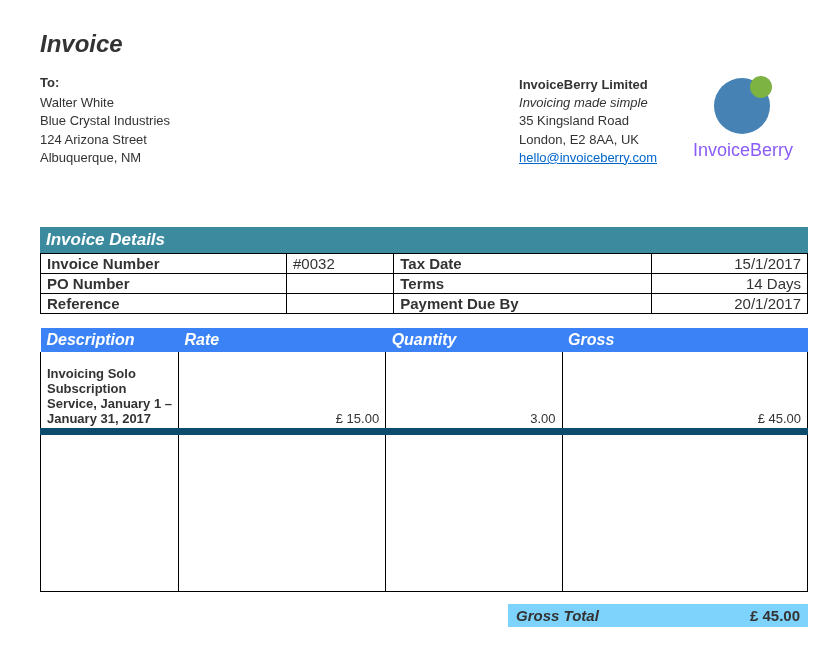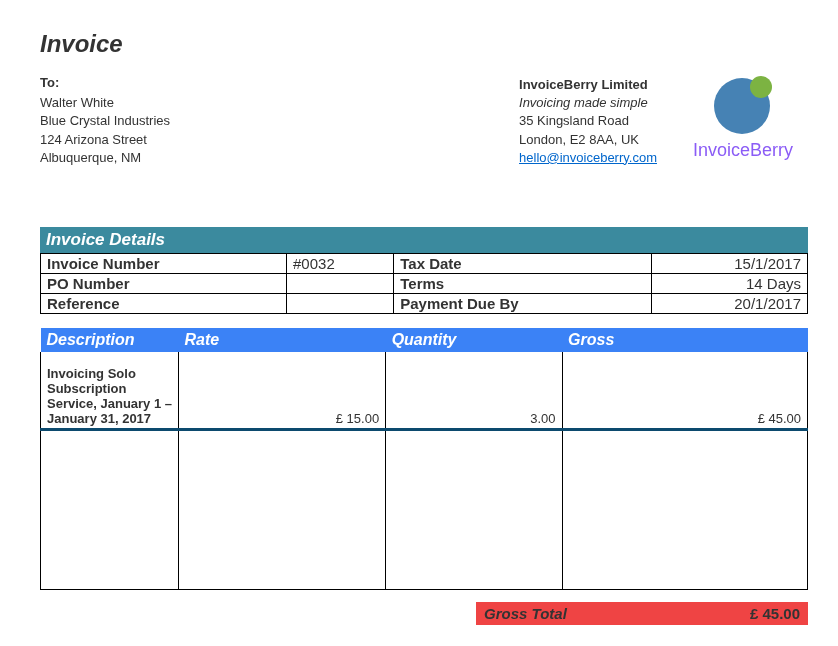--- a/index.html
+++ b/index.html
@@ -27,29 +27,29 @@
     .small-circle { position: absolute; width: 22px; height: 22px; border-radius: 50%; background: #7cb342; right: 0; top: 0; }
     .logo-text { font-size: 18px; color: #8b5cf6; font-weight: 500; }
     .details-header { background: #3b8a9e; color: #fff; font-weight: bold; font-style: italic; font-size: 17px; padding: 3px 6px; }
     .details-table { width: 100%; border-collapse: collapse; border: 1px solid #000; }
     .details-table td { border: 1px solid #000; padding: 1px 6px; font-size: 15px; white-space: nowrap; }
     .details-table .label { font-weight: bold; }
     .details-table .valr { text-align: right; }
     .items-table { width: 100%; border-collapse: collapse; margin-top: 14px; }
     .items-table th { background: #3b82f6; color: #fff; font-weight: bold; font-style: italic; font-size: 16px; text-align: left; padding: 3px 6px; border: none; }
     .items-table td { border-left: 1px solid #000; border-right: 1px solid #000; padding: 6px; vertical-align: top; font-size: 13px; }
-    .items-table tbody tr.content td { border-bottom: 3px solid #0c4a6e; padding-top: 14px; padding-bottom: 2px; }
+    .items-table tbody tr.content td { border-bottom: 7px solid #0c4a6e; padding-top: 14px; padding-bottom: 2px; }
     .items-table tbody tr.filler td { height: 160px; border-bottom: 1px solid #000; }
     .desc-cell { font-weight: bold; width: 18%; }
     .num-cell { text-align: right; vertical-align: bottom !important; }
     .rate-col { width: 27%; }
     .qty-col { width: 23%; }
     .gross-col { width: 32%; }
     .total-row { display: flex; justify-content: flex-end; margin-top: 12px; }
-    .total-box { background: #ef4444; display: flex; width: 332px; padding: 3px 8px; font-size: 15px; }
+    .total-box { background: #7dd3fc; display: flex; width: 300px; padding: 3px 8px; font-size: 15px; }
     .total-label { font-weight: bold; font-style: italic; flex: 1; }
     .total-val { font-weight: bold; }
   </style>
 </head>
 <body>
 
 <div class="header">
   <div>
     <div class="title">Invoice</div>
     <div class="to-block">

